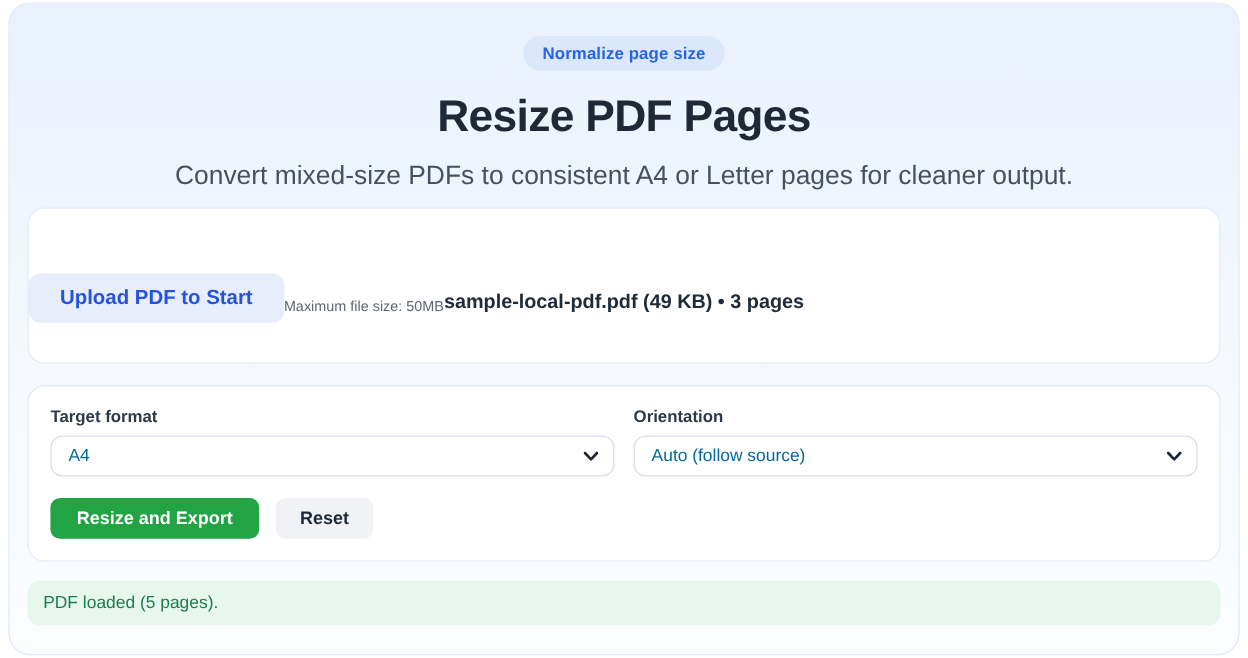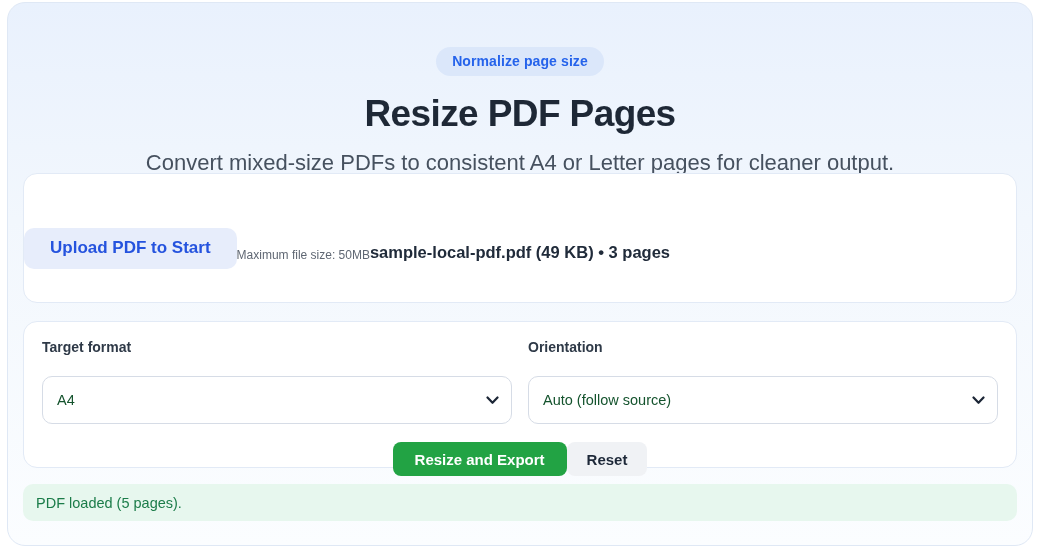--- a/index.html
+++ b/index.html
@@ -9,21 +9,21 @@
     font-family: "Liberation Sans", "DejaVu Sans", sans-serif;
     overflow: hidden;
   }
   .app-shell {
     position: absolute;
     left: 7px; right: 7px; top: 2px; bottom: 2px;
     border-radius: 18px;
     border: 1px solid #dfe8f5;
     background: linear-gradient(180deg, #e9f1fd 0%, #f2f7fd 40%, #fbfdff 100%);
   }
-  .header { text-align: center; padding-top: 44px; }
+  .header { text-align: center; padding-top: 27px; }
   .badge {
     display: inline-block;
     background: #dbe7fa;
     color: #2563eb;
     font-size: 14px;
     font-weight: bold;
     padding: 6px 16px 7px;
     border-radius: 999px;
     letter-spacing: 0.1px;
   }
@@ -81,46 +81,45 @@
   .options-grid {
     display: grid;
     grid-template-columns: 1fr 1fr;
     column-gap: 16px;
   }
   .field-label {
     display: block;
     font-size: 14px;
     font-weight: bold;
     color: #2e3947;
-    margin-bottom: 21px;
+    margin-bottom: 8px;
   }
   .select {
     position: relative;
-    height: 48px;
+    height: 34px;
     border: 1px solid #d6dce6;
     border-radius: 10px;
     background: #ffffff;
     display: flex; align-items: center;
     padding: 0 34px 0 14px;
     font-size: 14.5px;
-    color: #14532d;
+    color: #0369a1;
     cursor: pointer;
   }
   .select .chev {
     position: absolute;
     right: 12px; top: 50%;
     transform: translateY(-50%);
     width: 14px; height: 14px;
     display: flex; align-items: center; justify-content: center;
   }
   .btn-row {
     margin-top: 18px;
     display: flex;
-    gap: 0;
-    justify-content: center;
+    gap: 14px;
   }
   .btn {
     border: none;
     font-family: inherit;
     font-size: 15px;
     font-weight: bold;
     border-radius: 8px;
     padding: 0 20px;
     height: 34px;
     cursor: pointer;

